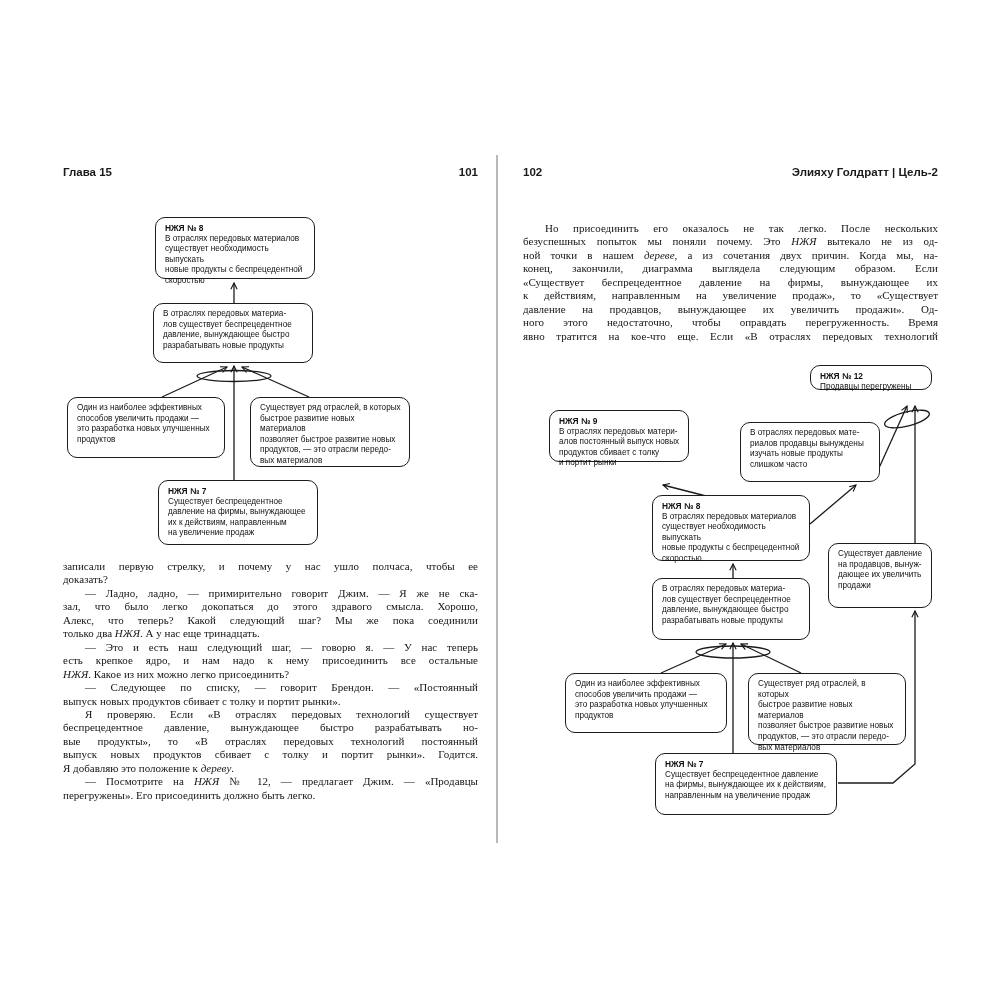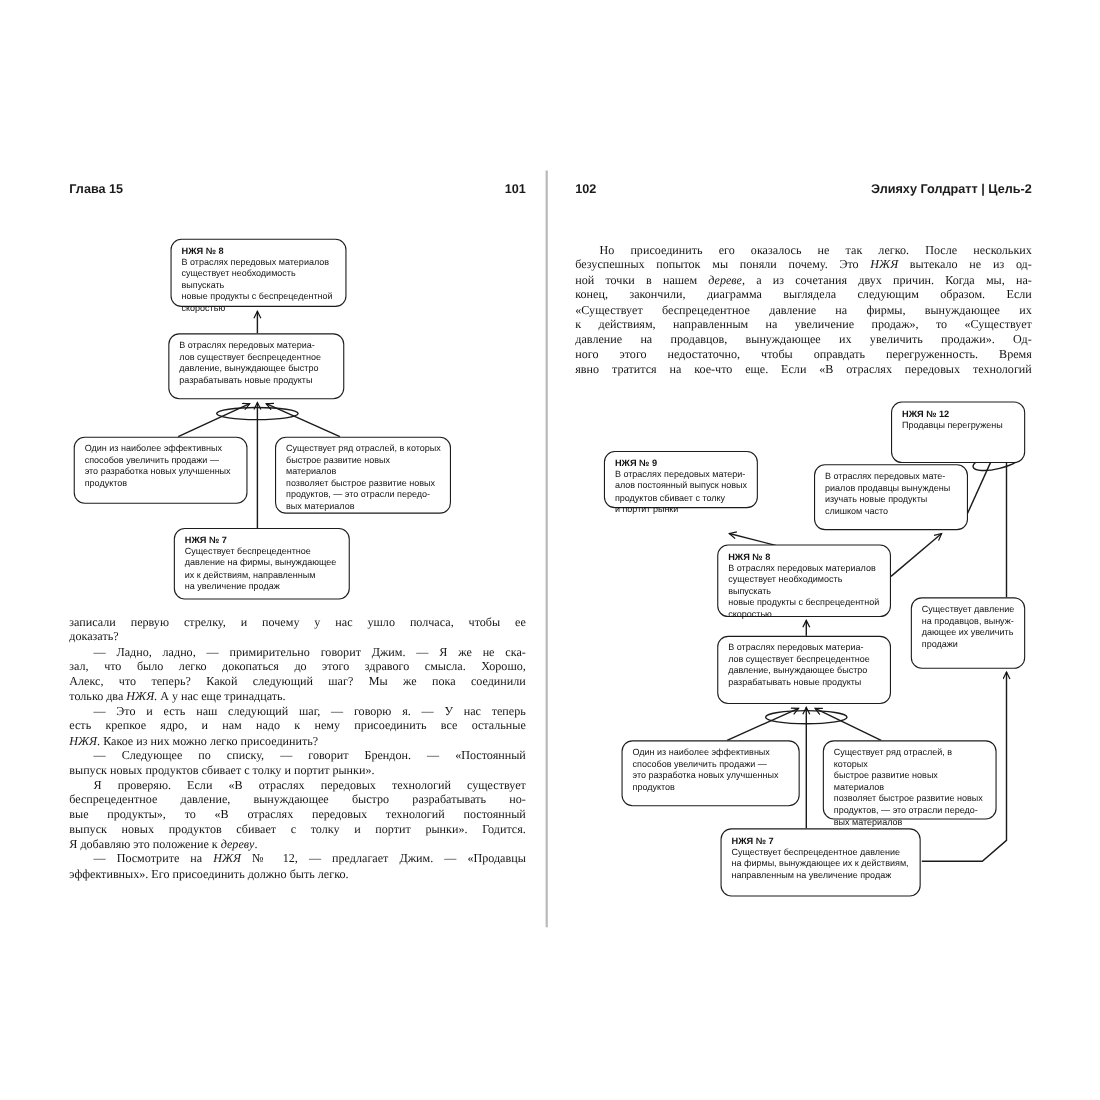--- a/index.html
+++ b/index.html
@@ -28,21 +28,21 @@
         border:1.5px solid #1c1c1c;border-radius:10px;padding:5px 8px 4px 9px;}
   .dbox-title{font:bold 8.4px/10.6px "Liberation Sans",sans-serif;color:#111;}
   .dbox-text{font:8.2px/10.6px "Liberation Sans",sans-serif;color:#111;white-space:pre-line;}
   
   .b-l-njya8   {left:155px;top:217px;width:160px;height:62px;}
   .b-l-mid     {left:153px;top:303px;width:160px;height:60px;}
   .b-l-ways    {left:67px; top:397px;width:158px;height:61px;}
   .b-l-ind     {left:250px;top:397px;width:160px;height:70px;}
   .b-l-njya7   {left:158px;top:480px;width:160px;height:65px;}
   
-  .b-r-njya12  {left:810px;top:365px;width:122px;height:56px;}
+  .b-r-njya12  {left:810px;top:365px;width:122px;height:25px;}
   .b-r-njya9   {left:549px;top:410px;width:140px;height:52px;}
   .b-r-learn   {left:740px;top:422px;width:140px;height:60px;}
   .b-r-njya8   {left:652px;top:495px;width:158px;height:66px;}
   .b-r-press   {left:828px;top:543px;width:104px;height:65px;}
   .b-r-mid     {left:652px;top:578px;width:158px;height:62px;}
   .b-r-ways    {left:565px;top:673px;width:162px;height:60px;}
   .b-r-ind     {left:748px;top:673px;width:158px;height:72px;}
   .b-r-njya7   {left:655px;top:753px;width:182px;height:62px;}
 </style>
 </head>
@@ -131,21 +131,21 @@
         <div class="bline">есть крепкое ядро, и нам надо к нему присоединить все остальные</div>
         <div class="bline pend"><i>НЖЯ</i>. Какое из них можно легко присоединить?</div>
         <div class="bline ind">— Следующее по списку, — говорит Брендон. — «Постоянный</div>
         <div class="bline pend">выпуск новых продуктов сбивает с толку и портит рынки».</div>
         <div class="bline ind">Я проверяю. Если «В отраслях передовых технологий существует</div>
         <div class="bline">беспрецедентное давление, вынуждающее быстро разрабатывать но-</div>
         <div class="bline">вые продукты», то «В отраслях передовых технологий постоянный</div>
         <div class="bline">выпуск новых продуктов сбивает с толку и портит рынки». Годится.</div>
         <div class="bline pend">Я добавляю это положение к <i>дереву</i>.</div>
         <div class="bline ind">— Посмотрите на <i>НЖЯ</i> № 12, — предлагает Джим. — «Продавцы</div>
-        <div class="bline pend">эффективных». Его присоединить должно быть легко.</div>
+        <div class="bline pend">перегружены». Его присоединить должно быть легко.</div>
       </div>
   </div>
 
   <div>
     <div class="runhead rp">
       <span>102</span>
       <span>Элияху Голдратт | Цель-2</span>
     </div>
 
     <div class="bodytext rp">

